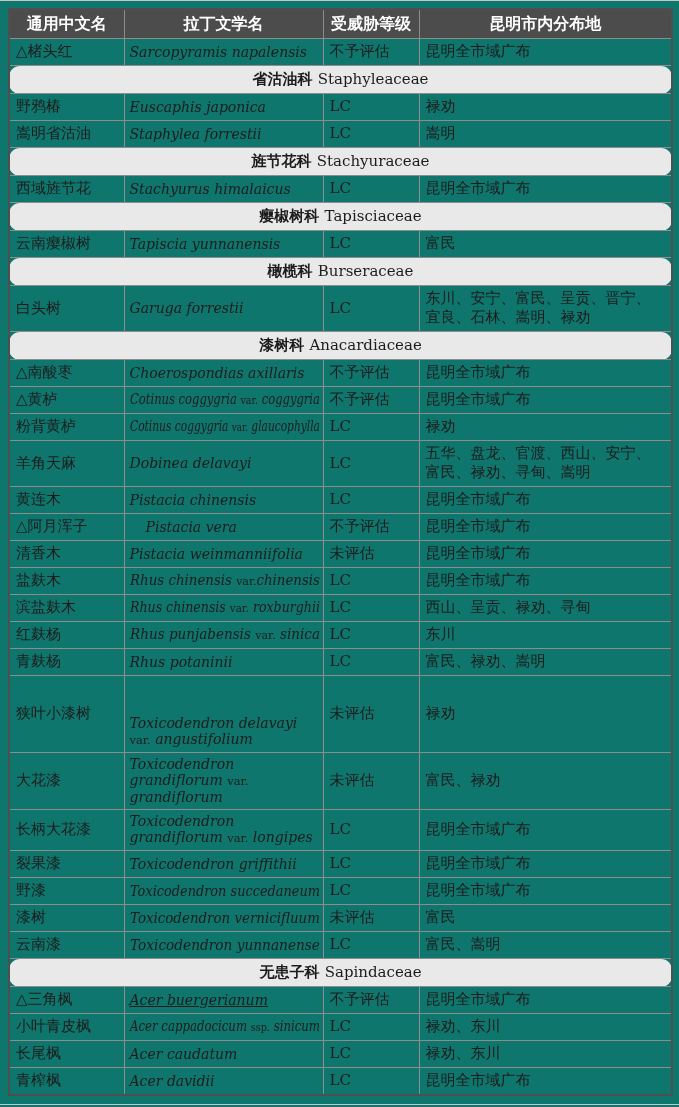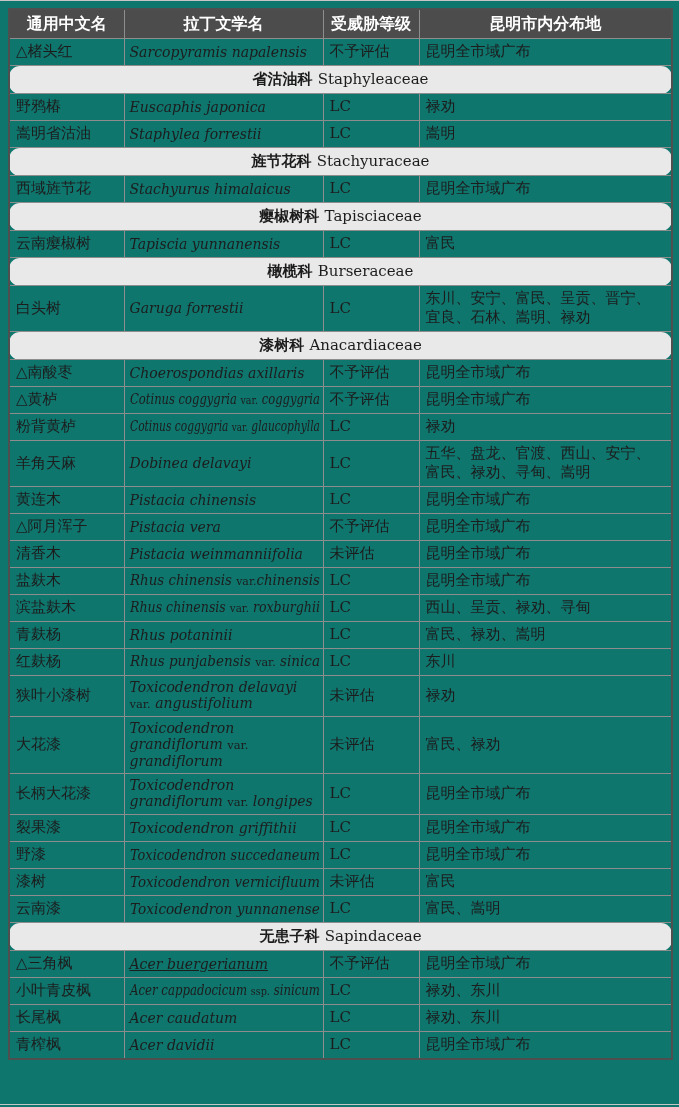--- a/index.html
+++ b/index.html
@@ -175,21 +175,21 @@
 
   <tr class="species-row">
     <td class="cn">黄连木</td>
     <td class="latin"><span class="latin-fit" style="white-space: nowrap;">Pistacia chinensis</span></td>
     <td class="status">LC</td>
     <td class="dist">昆明全市域广布</td>
   </tr>
 
   <tr class="species-row">
     <td class="cn">△阿月浑子</td>
-    <td class="latin"><span class="latin-fit" style="white-space: nowrap;">Pistacia vera</span></td>
+    <td class="latin"><span class="latin-fit" style="white-space: nowrap; margin-left: 16px;">Pistacia vera</span></td>
     <td class="status">不予评估</td>
     <td class="dist">昆明全市域广布</td>
   </tr>
 
   <tr class="species-row">
     <td class="cn">清香木</td>
     <td class="latin"><span class="latin-fit" style="white-space: nowrap;">Pistacia weinmanniifolia</span></td>
     <td class="status">未评估</td>
     <td class="dist">昆明全市域广布</td>
   </tr>
@@ -202,37 +202,37 @@
   </tr>
 
   <tr class="species-row">
     <td class="cn">滨盐麸木</td>
     <td class="latin"><span class="latin-fit" style="white-space: nowrap; transform-origin: left center; transform: scaleX(0.898);">Rhus chinensis <span class="rm">var.</span> roxburghii</span></td>
     <td class="status">LC</td>
     <td class="dist">西山、呈贡、禄劝、寻甸</td>
   </tr>
 
   <tr class="species-row">
+    <td class="cn">红麸杨</td>
+    <td class="latin"><span class="latin-fit" style="white-space: nowrap; transform-origin: left center; transform: scaleX(0.967);">Rhus punjabensis <span class="rm">var.</span> sinica</span></td>
+    <td class="status">LC</td>
+    <td class="dist">东川</td>
+  </tr>
+
+  <tr class="species-row">
     <td class="cn">青麸杨</td>
     <td class="latin"><span class="latin-fit" style="white-space: nowrap;">Rhus potaninii</span></td>
     <td class="status">LC</td>
     <td class="dist">富民、禄劝、嵩明</td>
   </tr>
 
-  <tr class="species-row">
-    <td class="cn">红麸杨</td>
-    <td class="latin"><span class="latin-fit" style="white-space: nowrap; transform-origin: left center; transform: scaleX(0.967);">Rhus punjabensis <span class="rm">var.</span> sinica</span></td>
-    <td class="status">LC</td>
-    <td class="dist">东川</td>
-  </tr>
-
 
   <tr class="species-row">
     <td class="cn">狭叶小漆树</td>
-    <td class="latin"><span class="latin-fit" style="white-space: normal;">Toxicodendron delavayi <span class="rm">var.</span> angustifolium</span></td>
+    <td class="latin"><span class="latin-fit" style="white-space: normal; margin-top: 36px;">Toxicodendron delavayi <span class="rm">var.</span> angustifolium</span></td>
     <td class="status">未评估</td>
     <td class="dist">禄劝</td>
   </tr>
 
   <tr class="species-row">
     <td class="cn">大花漆</td>
     <td class="latin"><span class="latin-fit" style="white-space: normal;">Toxicodendron grandiflorum <span class="rm">var.</span> grandiflorum</span></td>
     <td class="status">未评估</td>
     <td class="dist">富民、禄劝</td>
   </tr>

